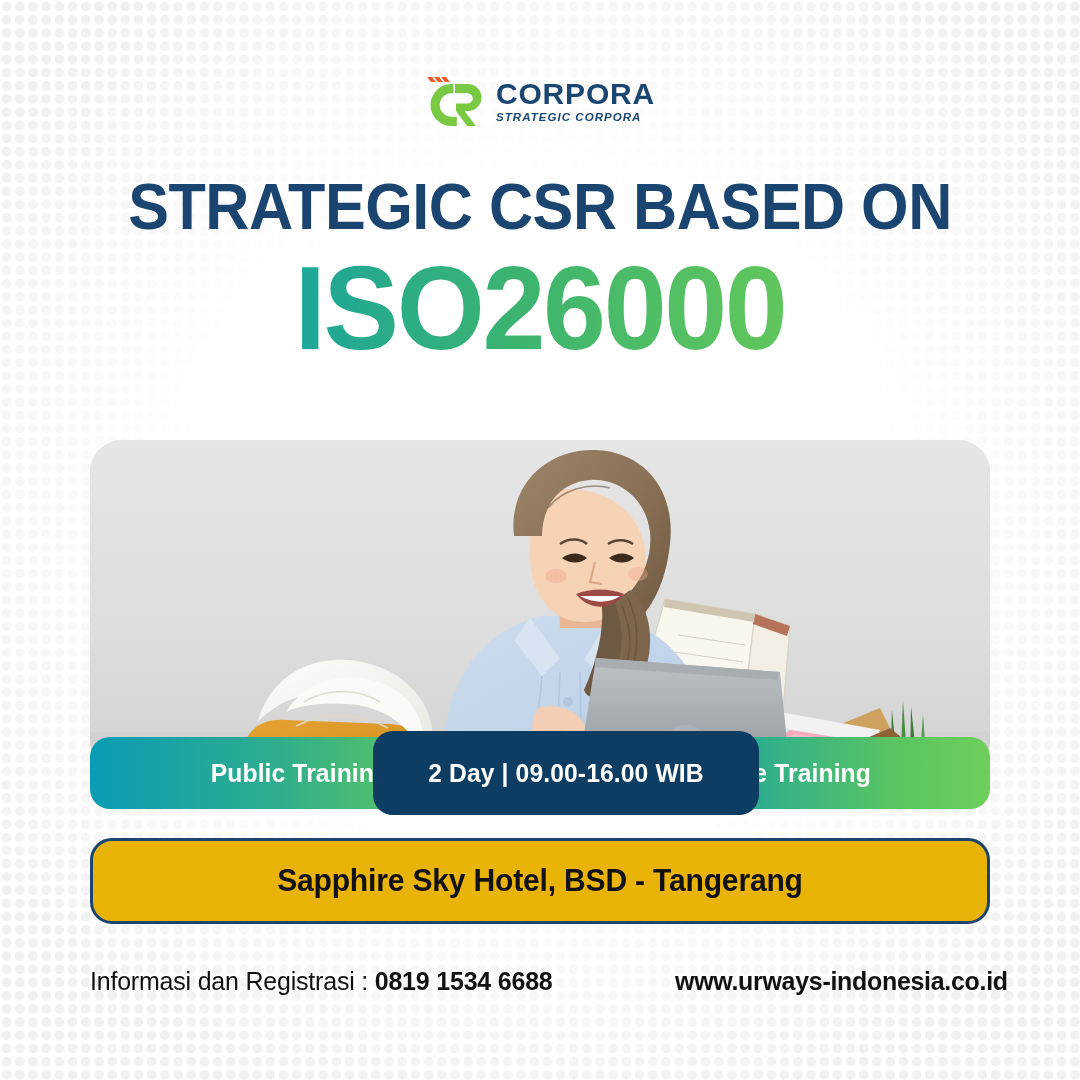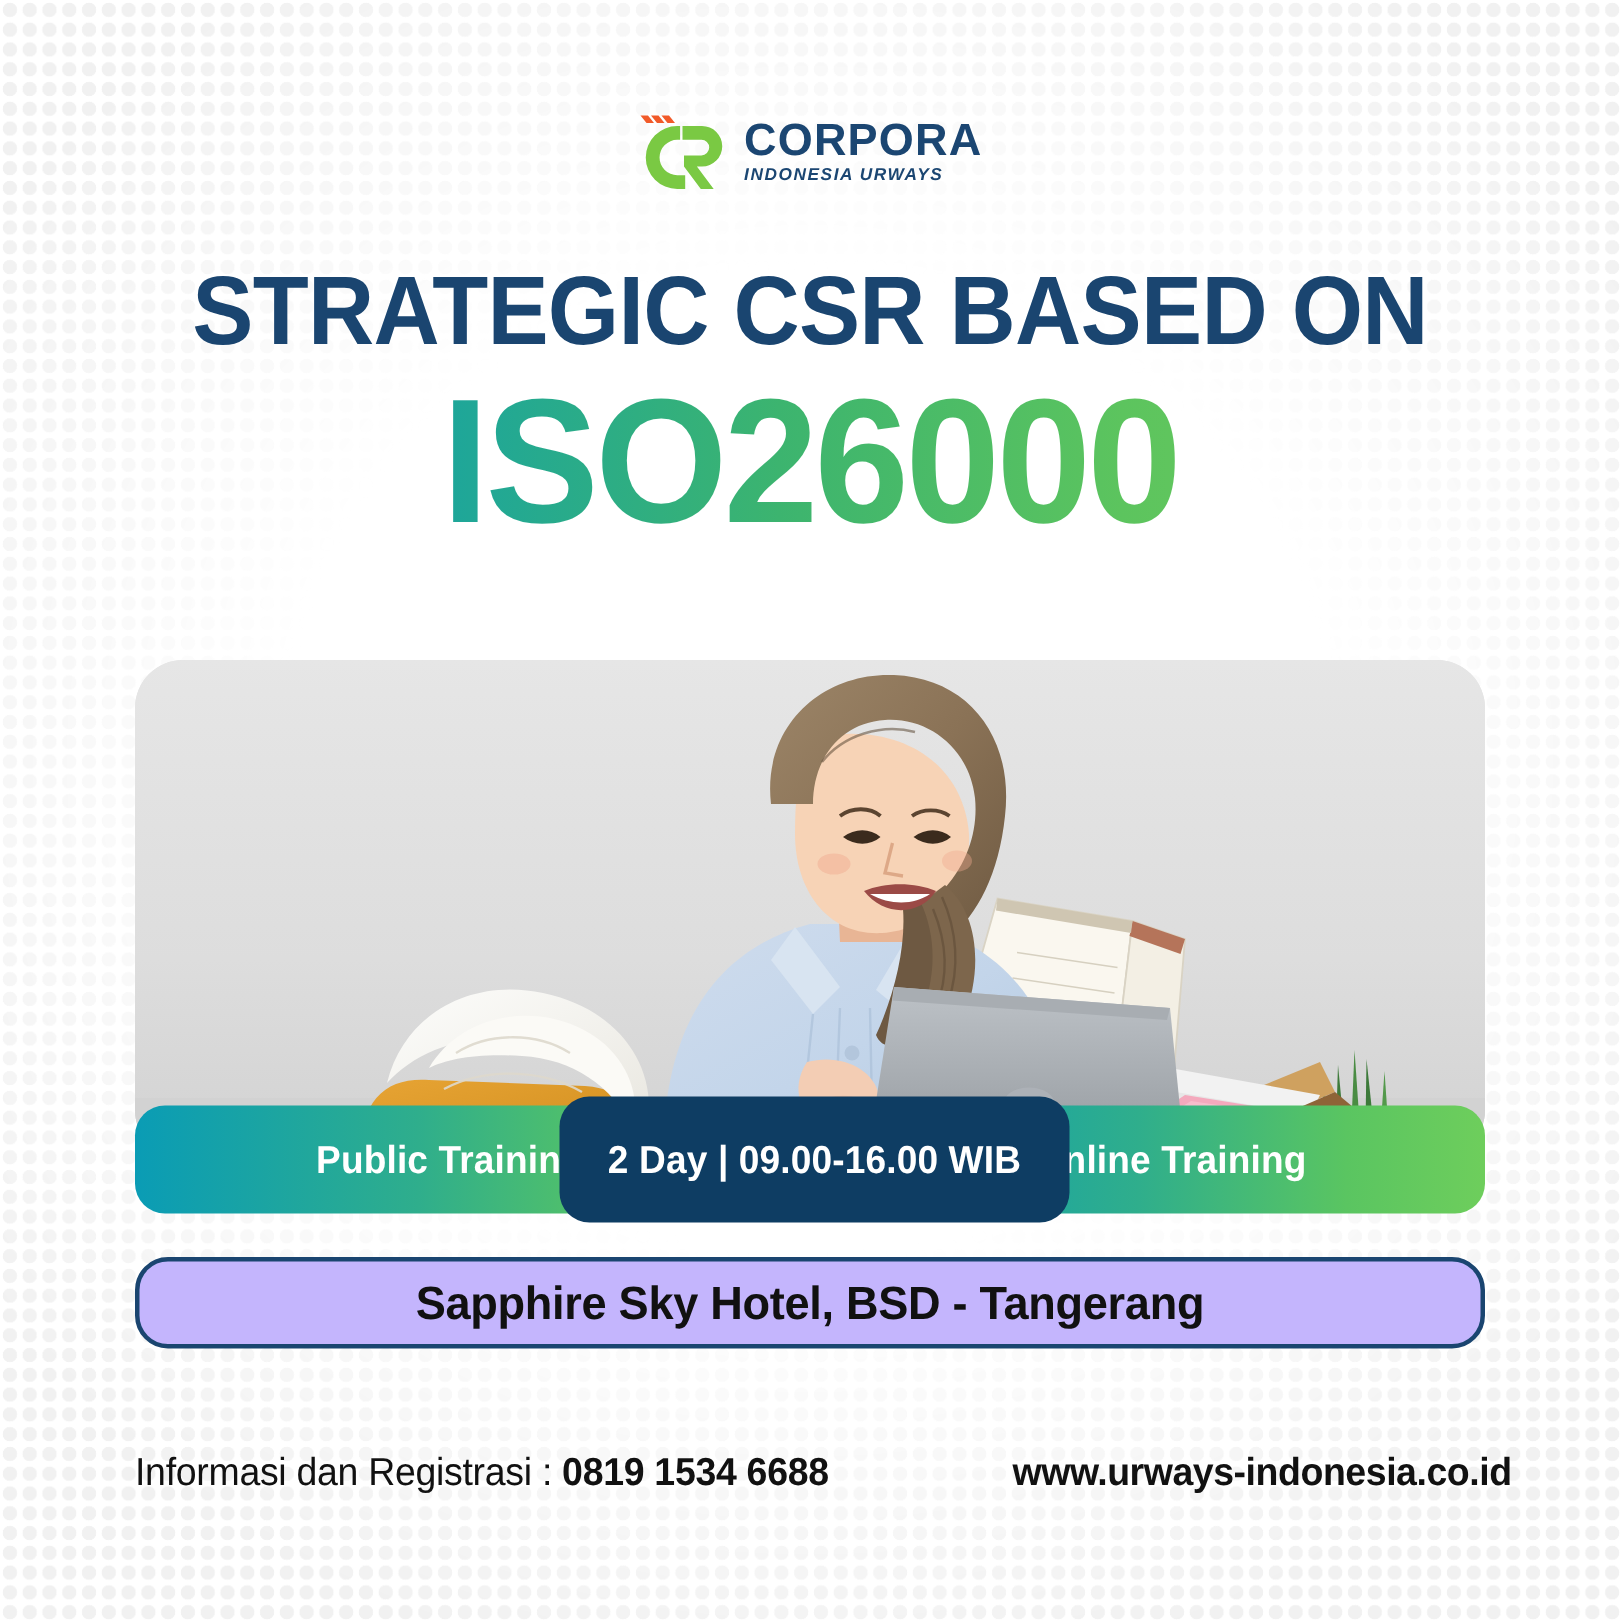--- a/index.html
+++ b/index.html
@@ -162,40 +162,40 @@
     font-size: 26px;
     font-weight: 700;
     letter-spacing: 0.1px;
     transform: scaleX(0.95);
     white-space: nowrap;
   }
   #bar-center {
     position: absolute;
     left: 283px;
     top: -6px;
-    width: 340px;
+    width: 386px;
     height: 84px;
     background: #0e3d63;
     border-radius: 20px;
     display: flex;
     align-items: center;
     justify-content: center;
     z-index: 4;
   }
   #bar-center .bar-label { font-size: 26px; }
 
   
   #venue-box {
     position: absolute;
     left: 90px;
     top: 838px;
     width: 900px;
-    height: 61px;
+    height: 86px;
     box-sizing: border-box;
-    background: #c4b5fd;
+    background: #eab308;
     border: 3px solid #1a4570;
     border-radius: 22px;
     display: flex;
     align-items: center;
     justify-content: center;
   }
   #venue-text {
     font-size: 31px;
     font-weight: 700;
     color: #111111;
@@ -250,21 +250,21 @@
           <polygon points="9,2 14,2 18,7 13,7"></polygon>
           <polygon points="16,2 21,2 25,7 20,7"></polygon>
         </g>
 
         <path fill="#7ac943" d="M30 9 H43 a13.5 13.5 0 0 1 0 27 h-3.4 l11.2 15 H42.2 L31 36 v-7.4 h11.6 a5.2 5.2 0 0 0 0-10.4 H30 Z"></path>
         <path fill="#7ac943" d="M26.5 9 a21 21 0 1 0 0 42 h5.3 v-9.2 h-5.3 a11.8 11.8 0 1 1 0-23.6 h1.9 V9 Z"></path>
       </svg>
     </div>
     <div id="logo-words">
       <div id="logo-name">CORPORA</div>
-      <div id="logo-tagline">INDONESIA URWAYS</div>
+      <div id="logo-tagline">STRATEGIC CORPORA</div>
     </div>
   </div>
 
   <div id="headline-wrap">
     <div id="headline-top">STRATEGIC CSR BASED ON</div>
     <div id="headline-big">ISO26000</div>
   </div>
 
   <div id="photo">
     <div id="photo-scene">

